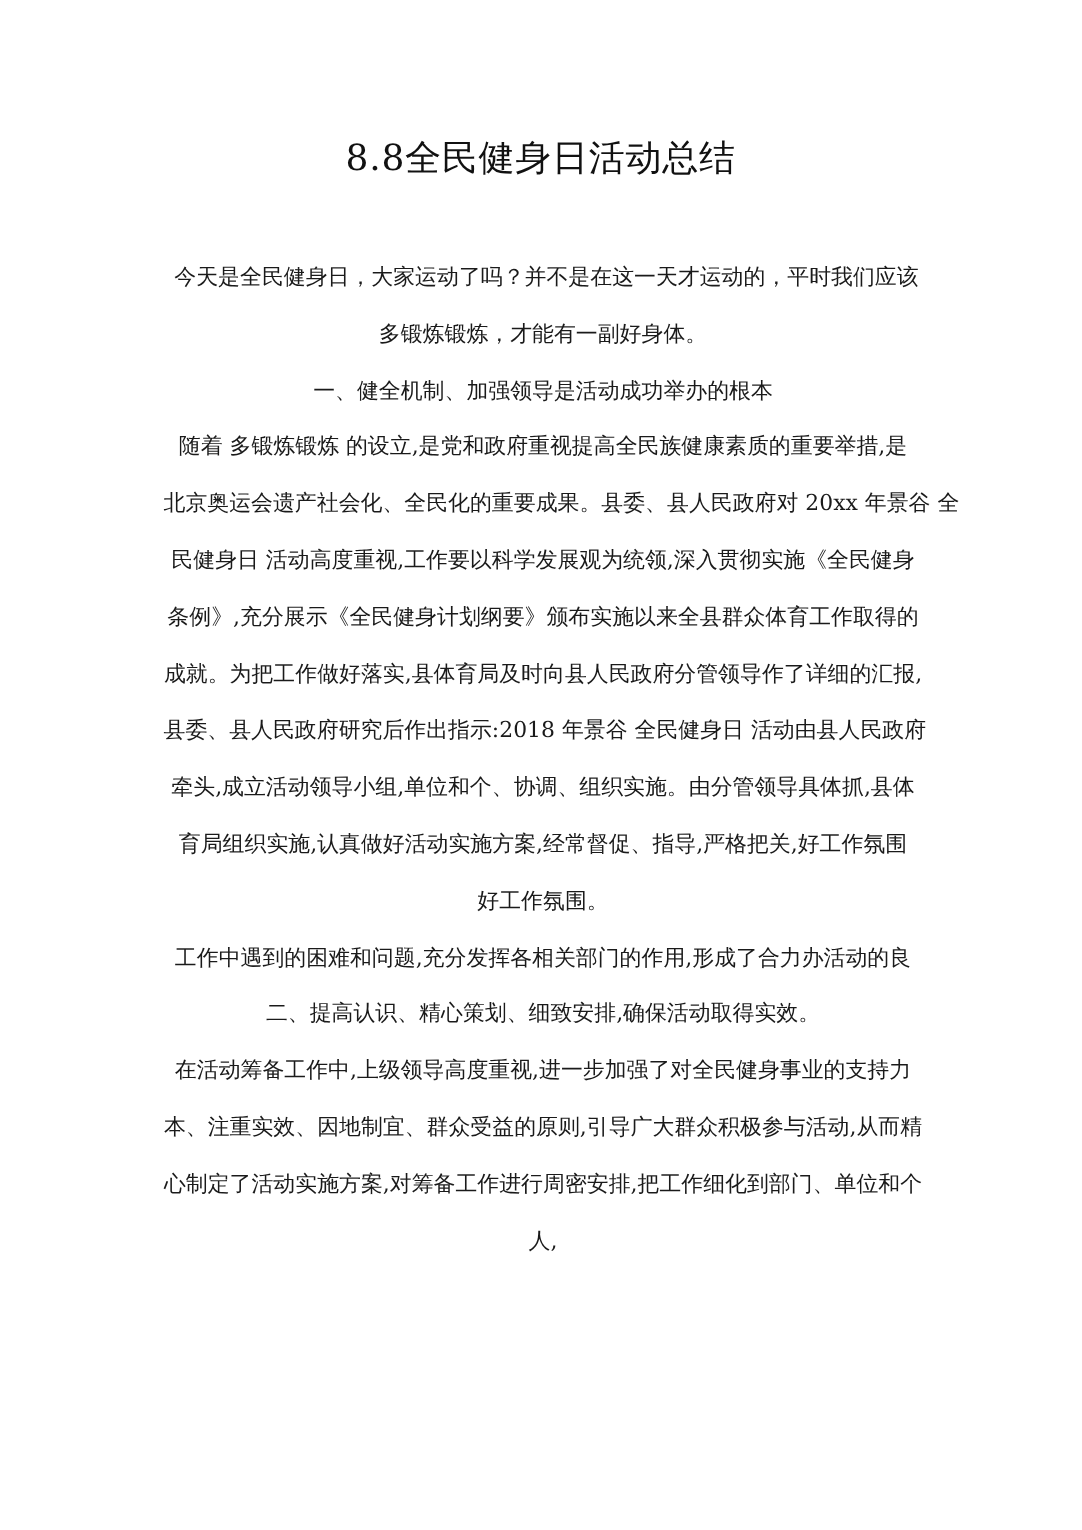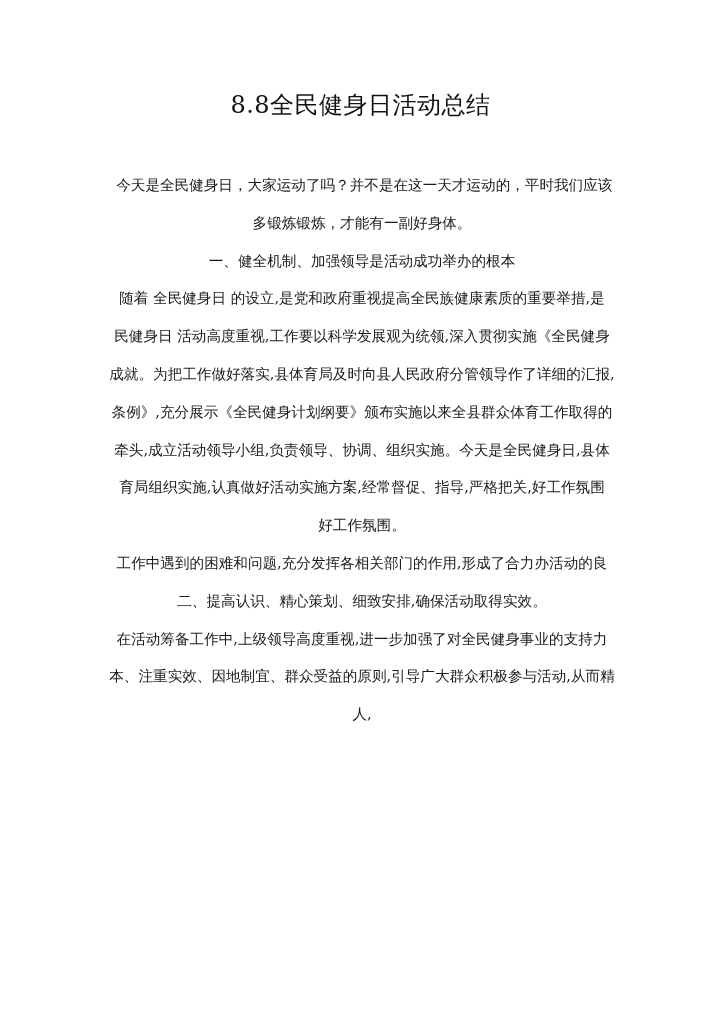--- a/index.html
+++ b/index.html
@@ -14,26 +14,29 @@
 </style>
 </head>
 <body>
 
 <div class="page">
   <div class="title">8.8全民健身日活动总结</div>
   <div class="body">
     <div class="line"> 今天是全民健身日，大家运动了吗？并不是在这一天才运动的，平时我们应该</div>
     <div class="line">多锻炼锻炼，才能有一副好身体。</div>
     <div class="line">一、健全机制、加强领导是活动成功举办的根本</div>
-    <div class="line">随着 全民健身日 的设立,是党和政府重视提高全民族健康素质的重要举措,是</div>
+    <div class="line">随着 多锻炼锻炼 的设立,是党和政府重视提高全民族健康素质的重要举措,是</div>
+    <div class="line">北京奥运会遗产社会化、全民化的重要成果。县委、县人民政府对 20xx 年景谷 全</div>
     <div class="line">民健身日 活动高度重视,工作要以科学发展观为统领,深入贯彻实施《全民健身</div>
+    <div class="line">条例》,充分展示《全民健身计划纲要》颁布实施以来全县群众体育工作取得的</div>
     <div class="line">成就。为把工作做好落实,县体育局及时向县人民政府分管领导作了详细的汇报,</div>
-    <div class="line">条例》,充分展示《全民健身计划纲要》颁布实施以来全县群众体育工作取得的</div>
-    <div class="line">牵头,成立活动领导小组,负责领导、协调、组织实施。今天是全民健身日,县体</div>
+    <div class="line">县委、县人民政府研究后作出指示:2018 年景谷 全民健身日 活动由县人民政府</div>
+    <div class="line">牵头,成立活动领导小组,单位和个、协调、组织实施。由分管领导具体抓,县体</div>
     <div class="line">育局组织实施,认真做好活动实施方案,经常督促、指导,严格把关,好工作氛围</div>
     <div class="line">好工作氛围。</div>
     <div class="line">工作中遇到的困难和问题,充分发挥各相关部门的作用,形成了合力办活动的良</div>
     <div class="line">二、提高认识、精心策划、细致安排,确保活动取得实效。</div>
     <div class="line">在活动筹备工作中,上级领导高度重视,进一步加强了对全民健身事业的支持力</div>
     <div class="line">本、注重实效、因地制宜、群众受益的原则,引导广大群众积极参与活动,从而精</div>
+    <div class="line">心制定了活动实施方案,对筹备工作进行周密安排,把工作细化到部门、单位和个</div>
     <div class="line">人,</div>
   </div>
 </div>
 
 </body></html>

